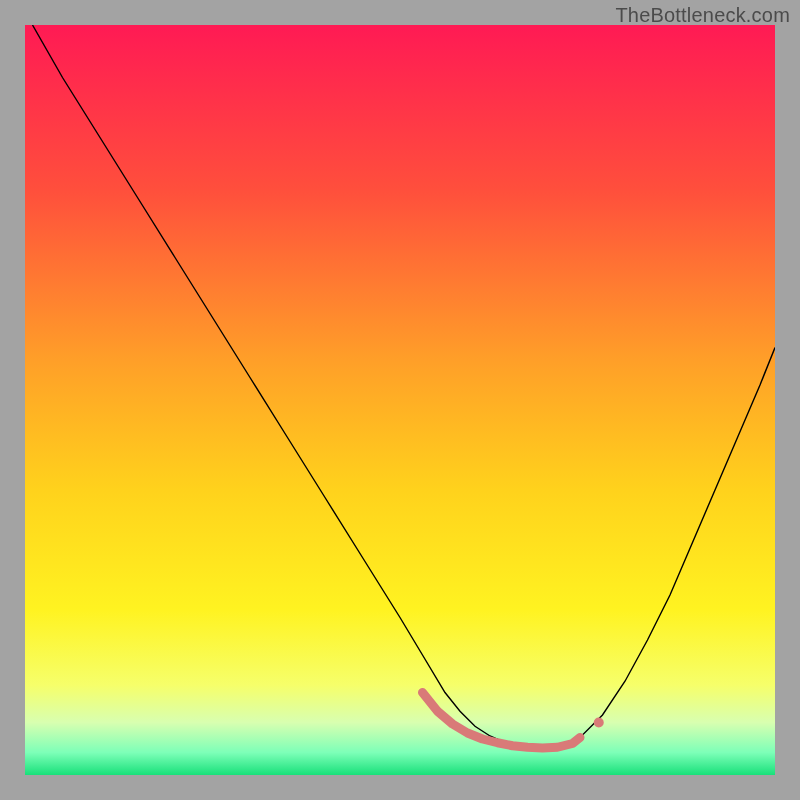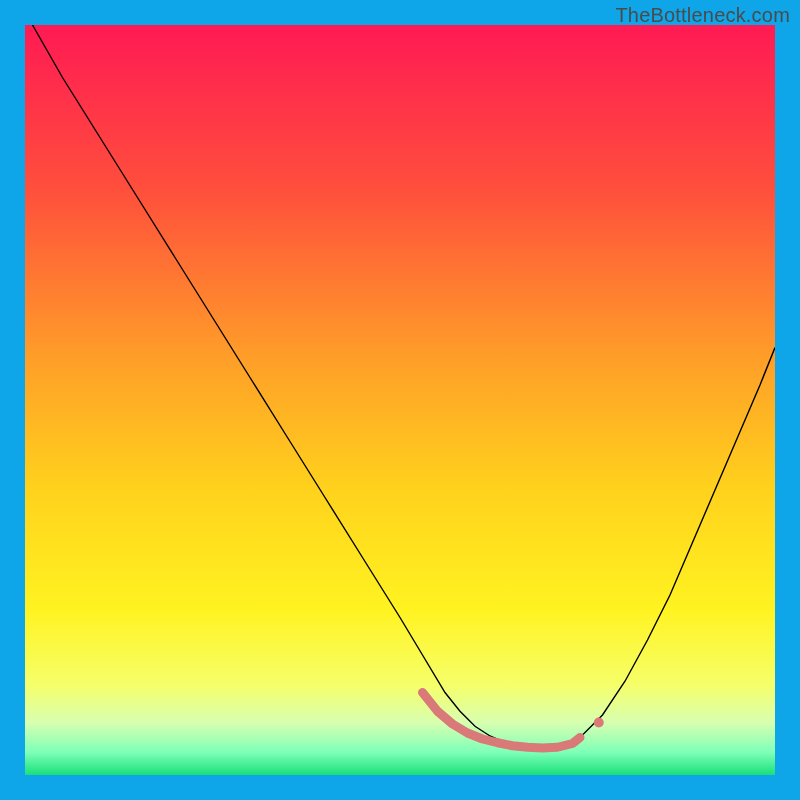--- a/index.html
+++ b/index.html
@@ -8,21 +8,21 @@
     width: 800px;
     height: 800px;
     background: #000;
     overflow: hidden;
     font-family: Arial, Helvetica, sans-serif;
   }
   .stage {
     position: relative;
     width: 800px;
     height: 800px;
-    background: #0ea5e9;
+    background: #a3a3a3;
   }
   .plot {
     position: absolute;
     left: 25px;
     top: 25px;
     width: 750px;
     height: 750px;
   }
   .plot svg {
     display: block;

